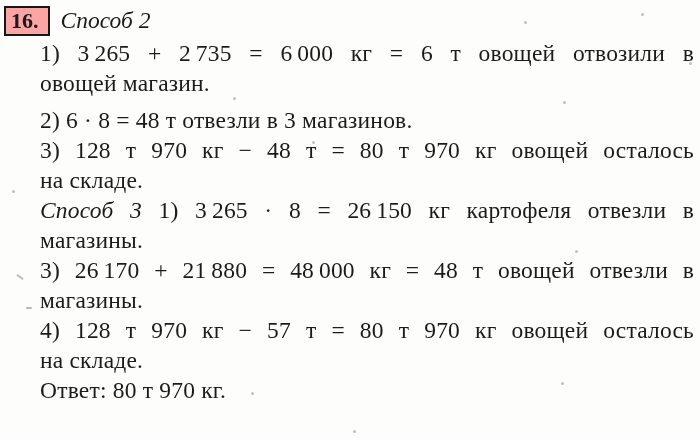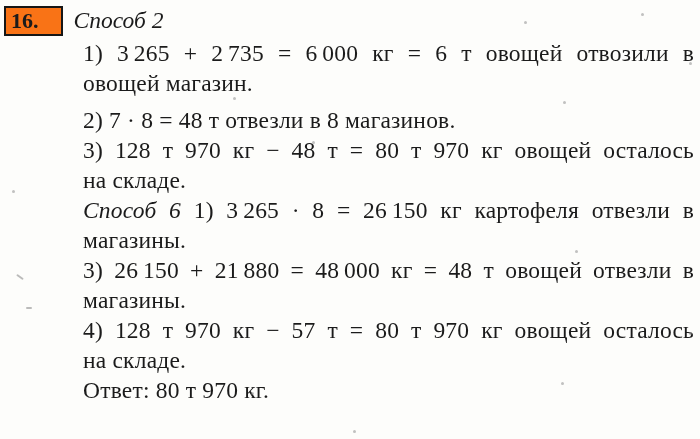--- a/index.html
+++ b/index.html
@@ -19,48 +19,47 @@
     position: absolute;
     left: 40px;
     top: 5px;
     width: 654px;
   }
   .line {
     font-size: 23.5px;
     line-height: 30px;
     white-space: nowrap;
     letter-spacing: 0.2px;
-    margin-left: 43px;
   }
   
   .line.fill {
     white-space: normal;
     text-align: justify;
     text-align-last: justify;
   }
   .line.gap-above {
     margin-top: 7px;
   }
   .header-row {
     font-size: 23.5px;
     line-height: 30px;
     white-space: nowrap;
     margin-bottom: 2px;
   }
   .numbox {
     display: inline-block;
     border: 2px solid #161616;
-    padding: 0 22px 1px 5px;
+    padding: 0 9px 1px 5px;
     margin-left: -36px;
     margin-right: 11px;
     font-weight: bold;
     font-size: 22px;
     line-height: 25px;
     vertical-align: baseline;
-    background: #f97316;
+    background: #fca5a5;
   }
   .italic {
     font-style: italic;
   }
   
   .speck {
     position: absolute;
     background: #8f8f8f;
     opacity: 0.55;
     width: 3px;
@@ -80,30 +79,30 @@
 
 <div class="content">
 
   <div class="header-row">
     <span class="numbox"><span>16.</span></span><span class="italic">Способ 2</span>
   </div>
 
   <div class="line fill">1) 3 265 + 2 735 = 6 000 кг = 6 т овощей отвозили в</div>
   <div class="line">овощей магазин.</div>
 
-  <div class="line gap-above">2) 7 · 8 = 48 т отвезли в 8 магазинов.</div>
+  <div class="line gap-above">2) 6 · 8 = 48 т отвезли в 3 магазинов.</div>
 
   <div class="line fill">3) 128 т 970 кг − 48 т = 80 т 970 кг овощей осталось</div>
   <div class="line">на складе.</div>
 
-  <div class="line fill"><span class="italic">Способ 6</span> <span>1) 3 265 · 8 = 26 150 кг картофеля отвезли в</span></div>
+  <div class="line fill"><span class="italic">Способ 3</span> <span>1) 3 265 · 8 = 26 150 кг картофеля отвезли в</span></div>
   <div class="line">магазины.</div>
 
 
-  <div class="line fill">3) 26 150 + 21 880 = 48 000 кг = 48 т овощей отвезли в</div>
+  <div class="line fill">3) 26 170 + 21 880 = 48 000 кг = 48 т овощей отвезли в</div>
   <div class="line">магазины.</div>
 
   <div class="line fill">4) 128 т 970 кг − 57 т = 80 т 970 кг овощей осталось</div>
   <div class="line">на складе.</div>
 
   <div class="line"><span>Ответ:</span> <span>80 т 970 кг.</span></div>
 
 </div>
 
 <div>

